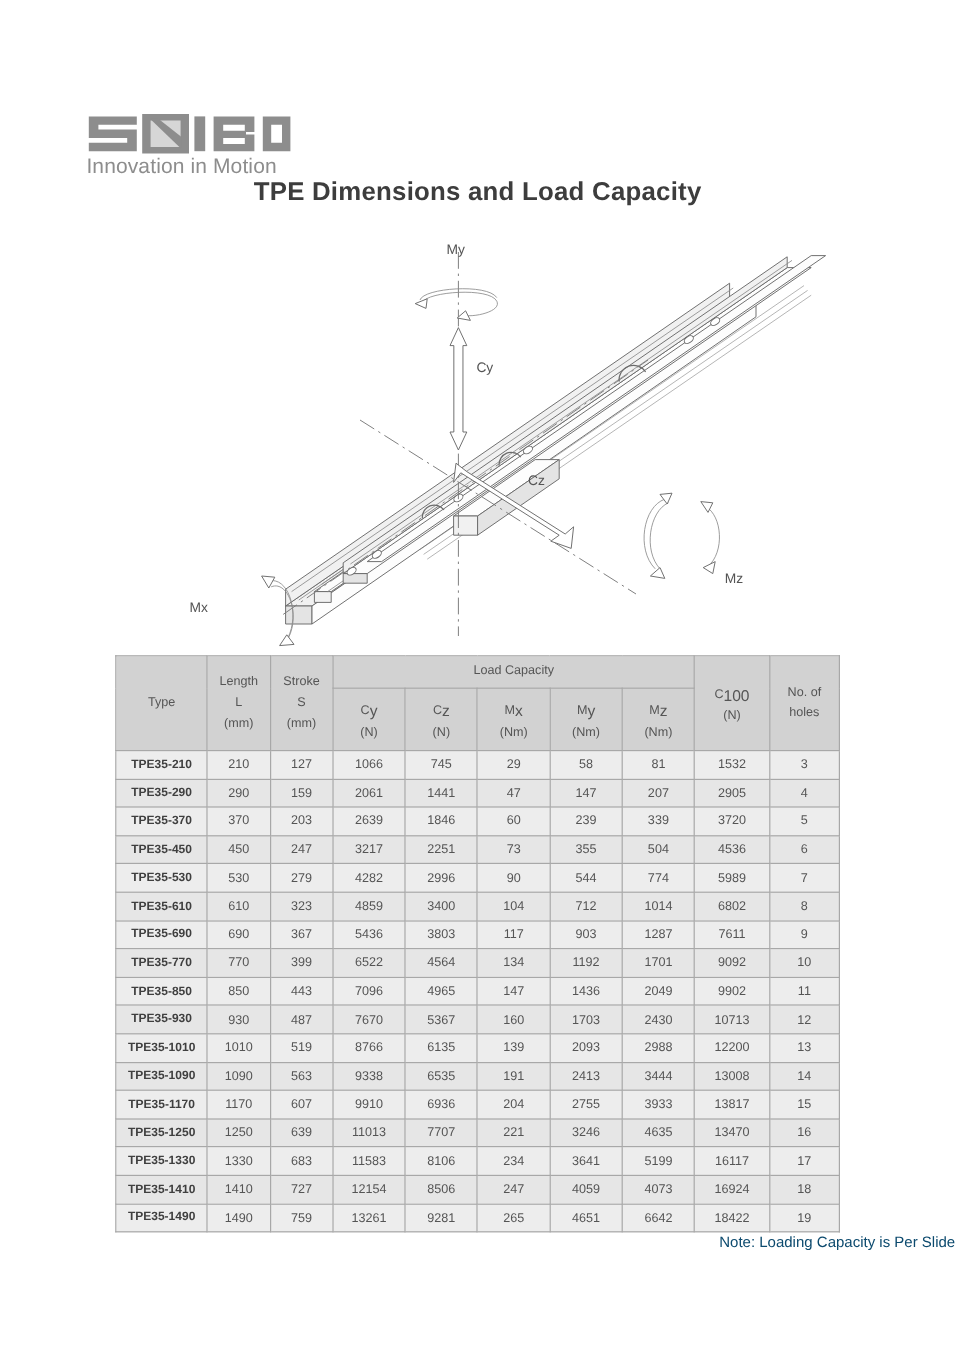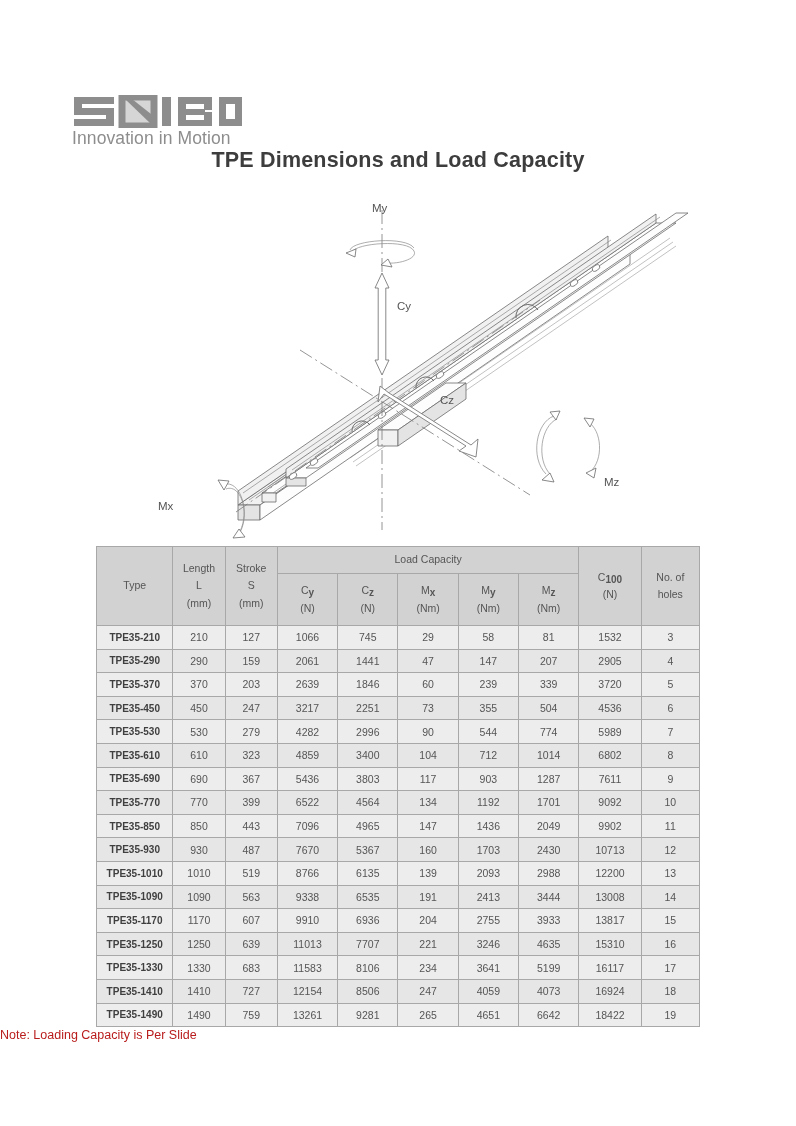--- a/index.html
+++ b/index.html
@@ -115,40 +115,40 @@
     background: #ededed;
   }
   table.spec tbody tr:nth-child(even) td {
     background: #e6e6e6;
   }
   table.spec tbody td.type {
     font-weight: bold;
     font-size: 10px;
     color: #3f3f3f;
   }
-  .sub { font-size: 10px; vertical-align: baseline; position: relative; top: 2px; font-weight: bold; }
+  .sub { font-size: 13px; vertical-align: baseline; position: relative; top: 2px; }
 
   
   col.c-type   { width: 76px; }
   col.c-len    { width: 52px; }
   col.c-stroke { width: 52px; }
   col.c-load   { width: 60px; }
   col.c-c100   { width: 62px; }
   col.c-holes  { width: 58px; }
 
   
   .note {
     position: absolute;
     left: 0;
     top: 1028px;
     width: 796px;
-    text-align: left;
+    text-align: right;
     font-family: "Liberation Sans", sans-serif;
     font-size: 12.5px;
-    color: #b91c1c;
+    color: #0c4a6e;
   }
 </style>
 </head>
 <body>
 
 <div class="header-band">
 
   <div class="logo-left">
     <svg class="saibo-mark" width="172" height="33" viewBox="0 0 172 33">
       <g fill="#8d8d8d">
@@ -498,21 +498,21 @@
         </tr>
         <tr>
           <td class="type">TPE35-1250</td>
           <td>1250</td>
           <td>639</td>
           <td>11013</td>
           <td>7707</td>
           <td>221</td>
           <td>3246</td>
           <td>4635</td>
-          <td>15310</td>
+          <td>13470</td>
           <td>16</td>
         </tr>
         <tr>
           <td class="type">TPE35-1330</td>
           <td>1330</td>
           <td>683</td>
           <td>11583</td>
           <td>8106</td>
           <td>234</td>
           <td>3641</td>

